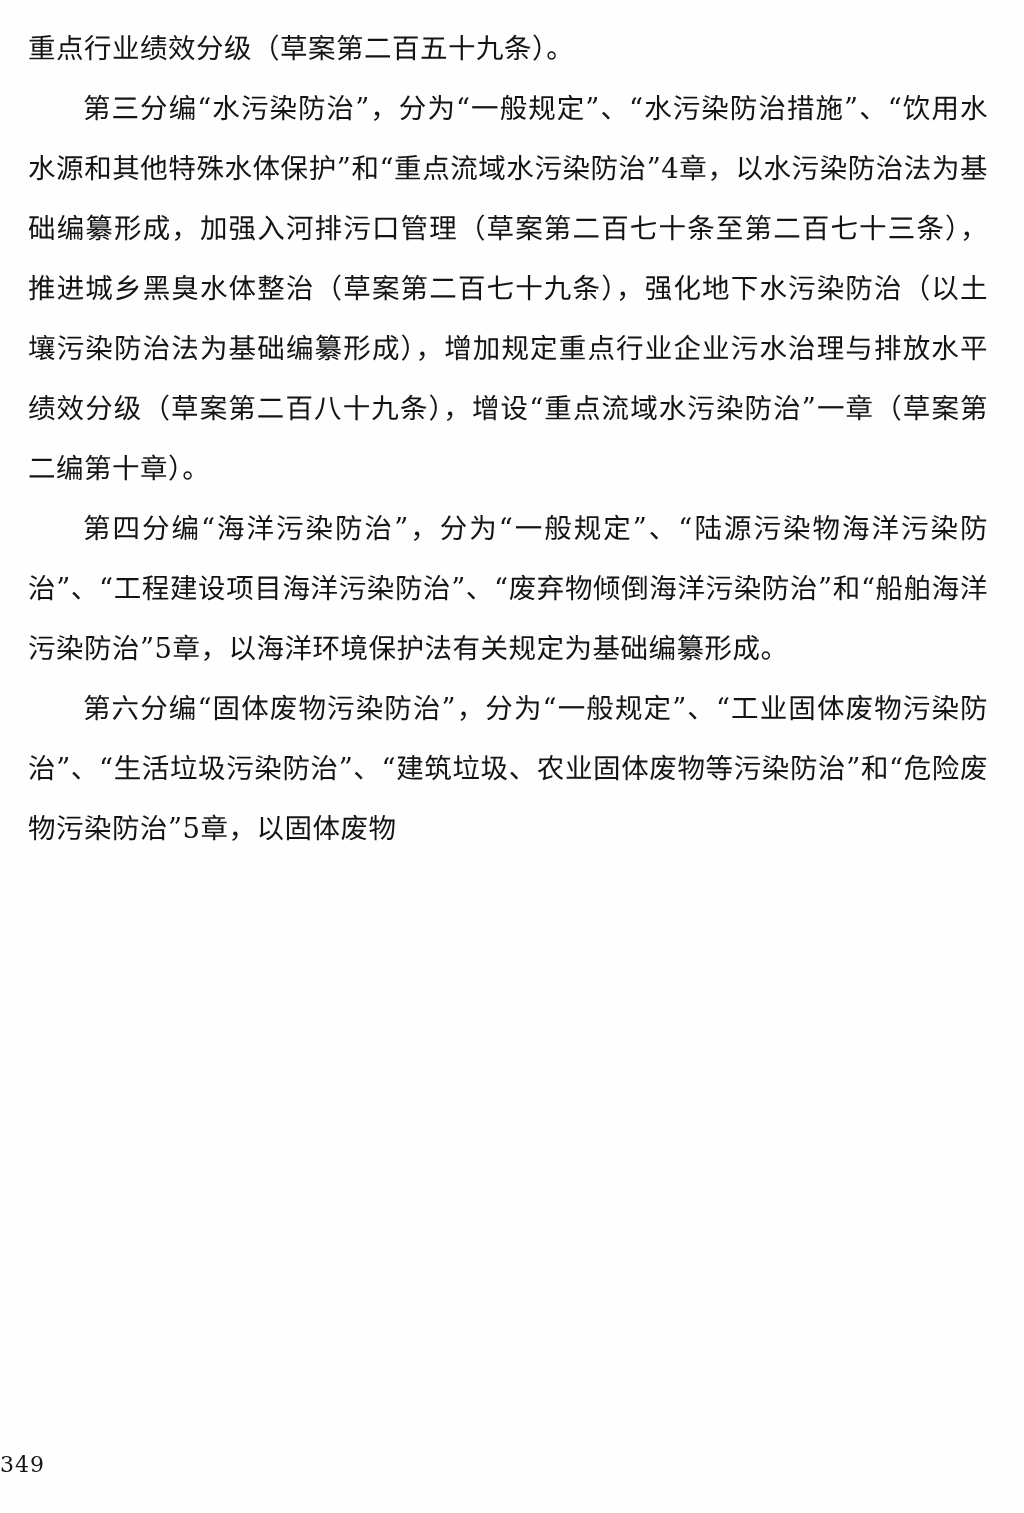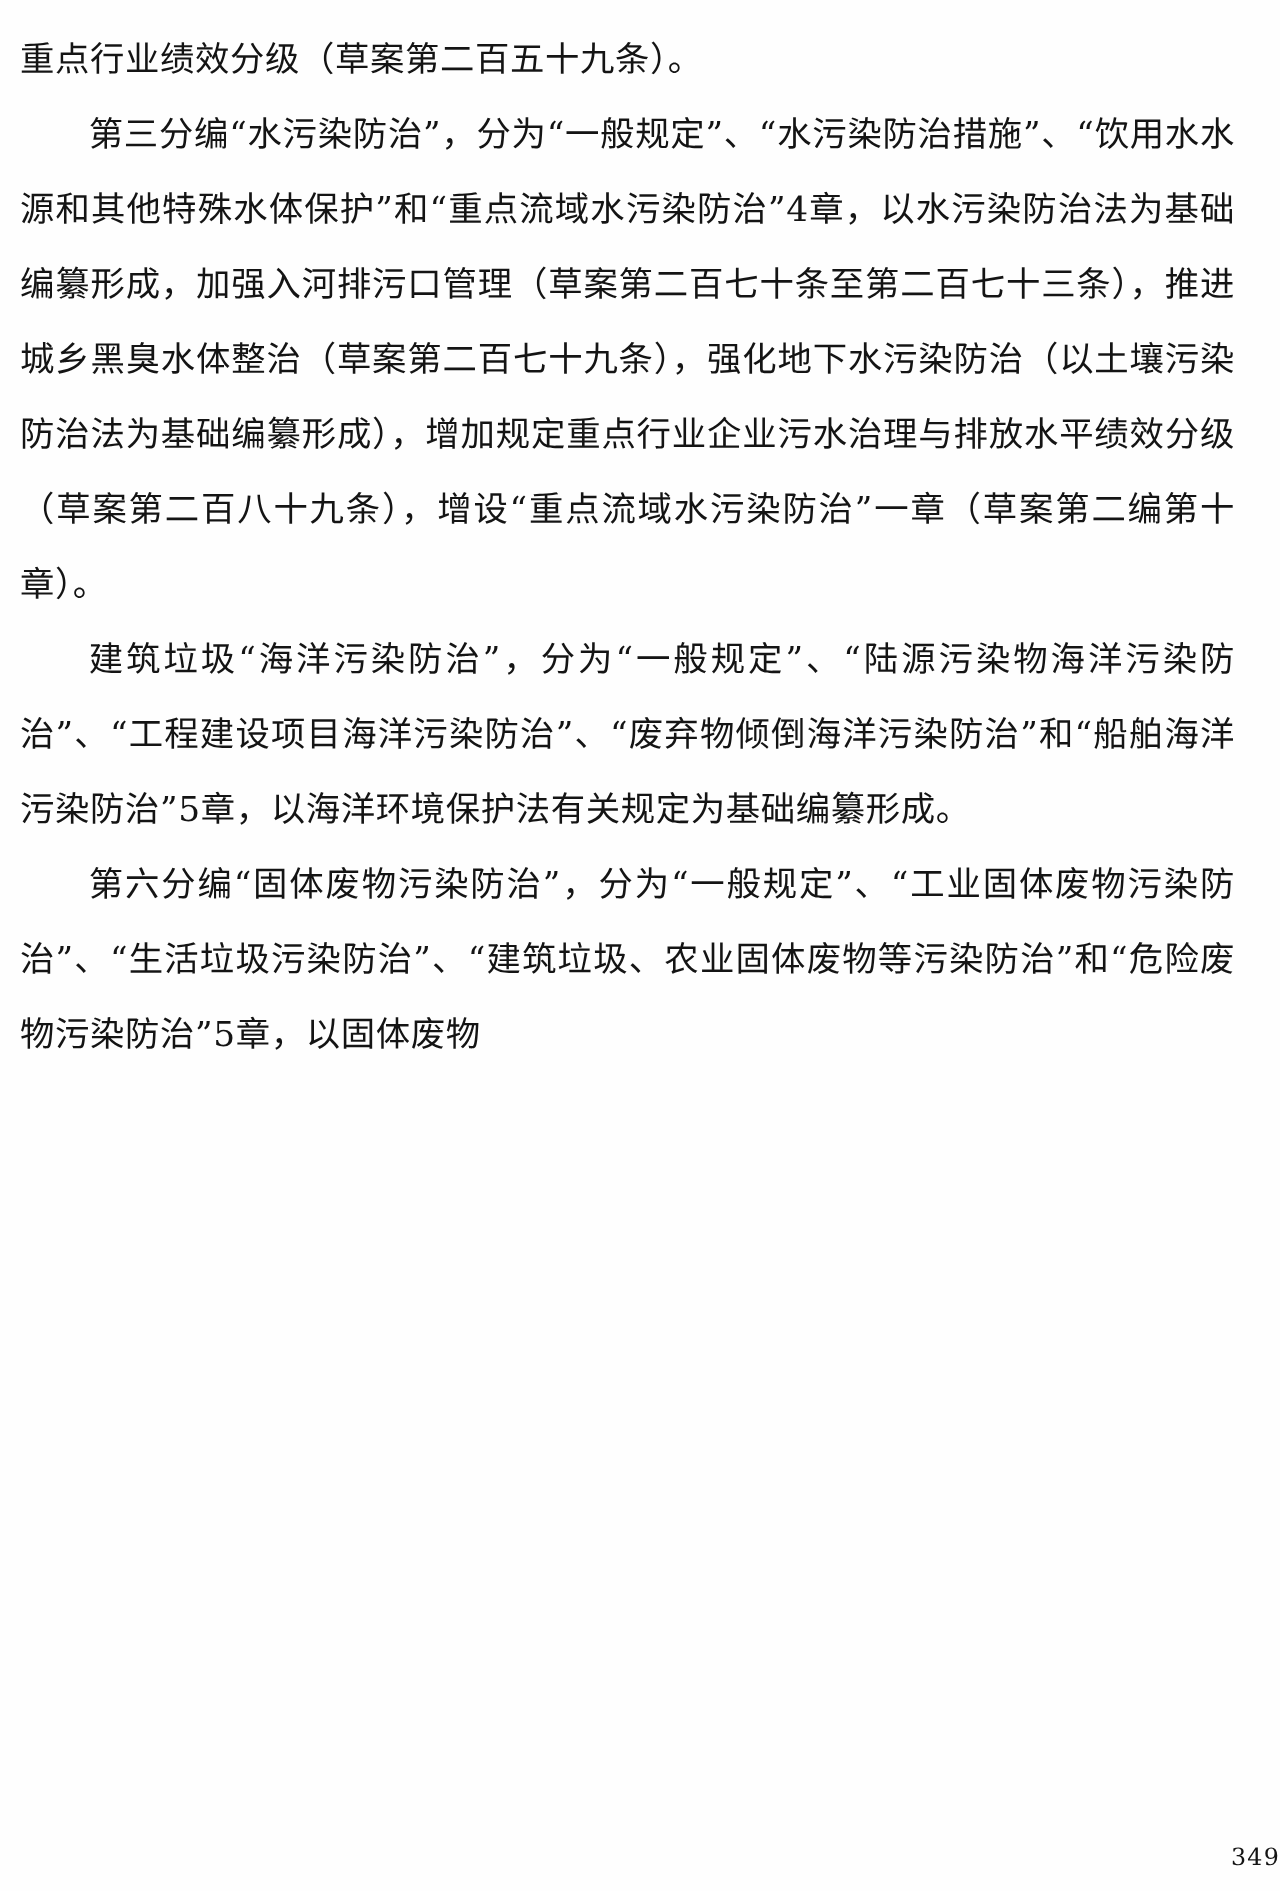--- a/index.html
+++ b/index.html
@@ -13,21 +13,21 @@
     height: 1513px;
     position: relative;
     overflow: hidden;
     font-family: "DejaVu Serif", "Liberation Serif", serif;
     color: #1a1a1a;
   }
   .page {
     box-sizing: border-box;
     width: 1024px;
     height: 1513px;
-    padding: 18px 36px 0 16px;
+    padding: 18px 36px 0 28px;
     position: relative;
     background: #fefefe;
   }
   .body-text {
     font-size: 27.5px;
     line-height: 60px;
     text-align: justify;
     text-justify: inter-ideograph;
     letter-spacing: 0.5px;
     color: #141414;
@@ -36,32 +36,32 @@
     margin: 0;
     text-indent: 2em;
   }
   .para.no-indent {
     text-indent: 0;
   }
   .page-number {
     position: absolute;
     left: 0;
     right: 0;
-    bottom: 16px;
-    text-align: right;
-    font-size: 19px;
+    bottom: 36px;
+    text-align: left;
+    font-size: 22px;
     font-family: "DejaVu Serif", "Liberation Serif", serif;
     color: #141414;
     letter-spacing: 1px;
   }
 </style>
 </head>
 <body>
 
 <div class="page">
   <div class="body-text">
     <p class="para no-indent">重点行业绩效分级（草案第二百五十九条）。</p>
     <p class="para">第三分编“水污染防治”，分为“一般规定”、“水污染防治措施”、“饮用水水源和其他特殊水体保护”和“重点流域水污染防治”4章，以水污染防治法为基础编纂形成，加强入河排污口管理（草案第二百七十条至第二百七十三条），推进城乡黑臭水体整治（草案第二百七十九条），强化地下水污染防治（以土壤污染防治法为基础编纂形成），增加规定重点行业企业污水治理与排放水平绩效分级（草案第二百八十九条），增设“重点流域水污染防治”一章（草案第二编第十章）。</p>
-    <p class="para">建筑垃圾“海洋污染防治”，分为“一般规定”、“陆源污染物海洋污染防治”、“工程建设项目海洋污染防治”、“废弃物倾倒海洋污染防治”和“船舶海洋污染防治”5章，以海洋环境保护法有关规定为基础编纂形成。</p>
+    <p class="para">第四分编“海洋污染防治”，分为“一般规定”、“陆源污染物海洋污染防治”、“工程建设项目海洋污染防治”、“废弃物倾倒海洋污染防治”和“船舶海洋污染防治”5章，以海洋环境保护法有关规定为基础编纂形成。</p>
     <p class="para">第六分编“固体废物污染防治”，分为“一般规定”、“工业固体废物污染防治”、“生活垃圾污染防治”、“建筑垃圾、农业固体废物等污染防治”和“危险废物污染防治”5章，以固体废物</p>
   </div>
   <div class="page-number">349</div>
 </div>
 
 </body></html>

